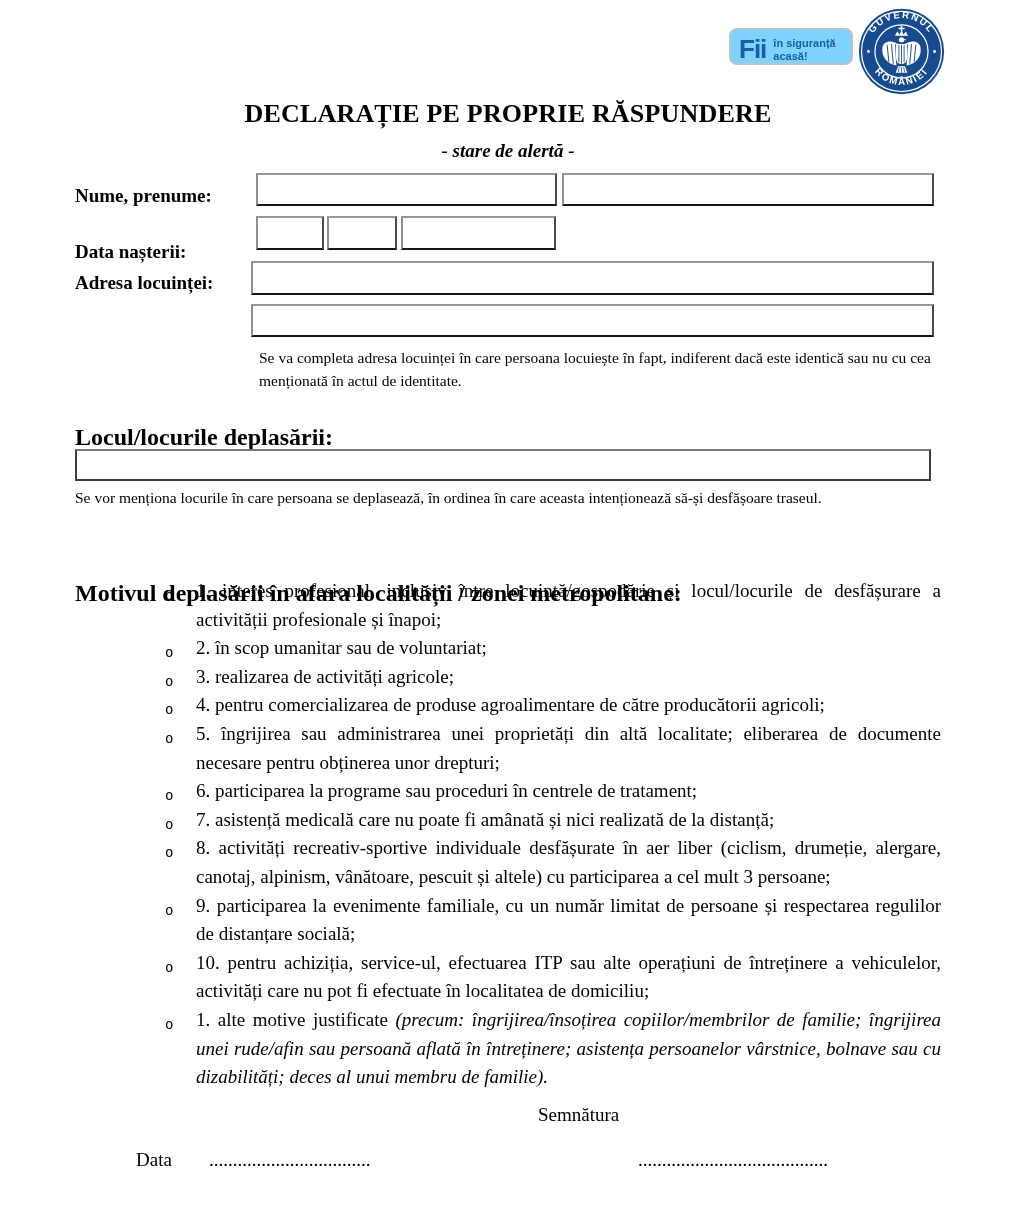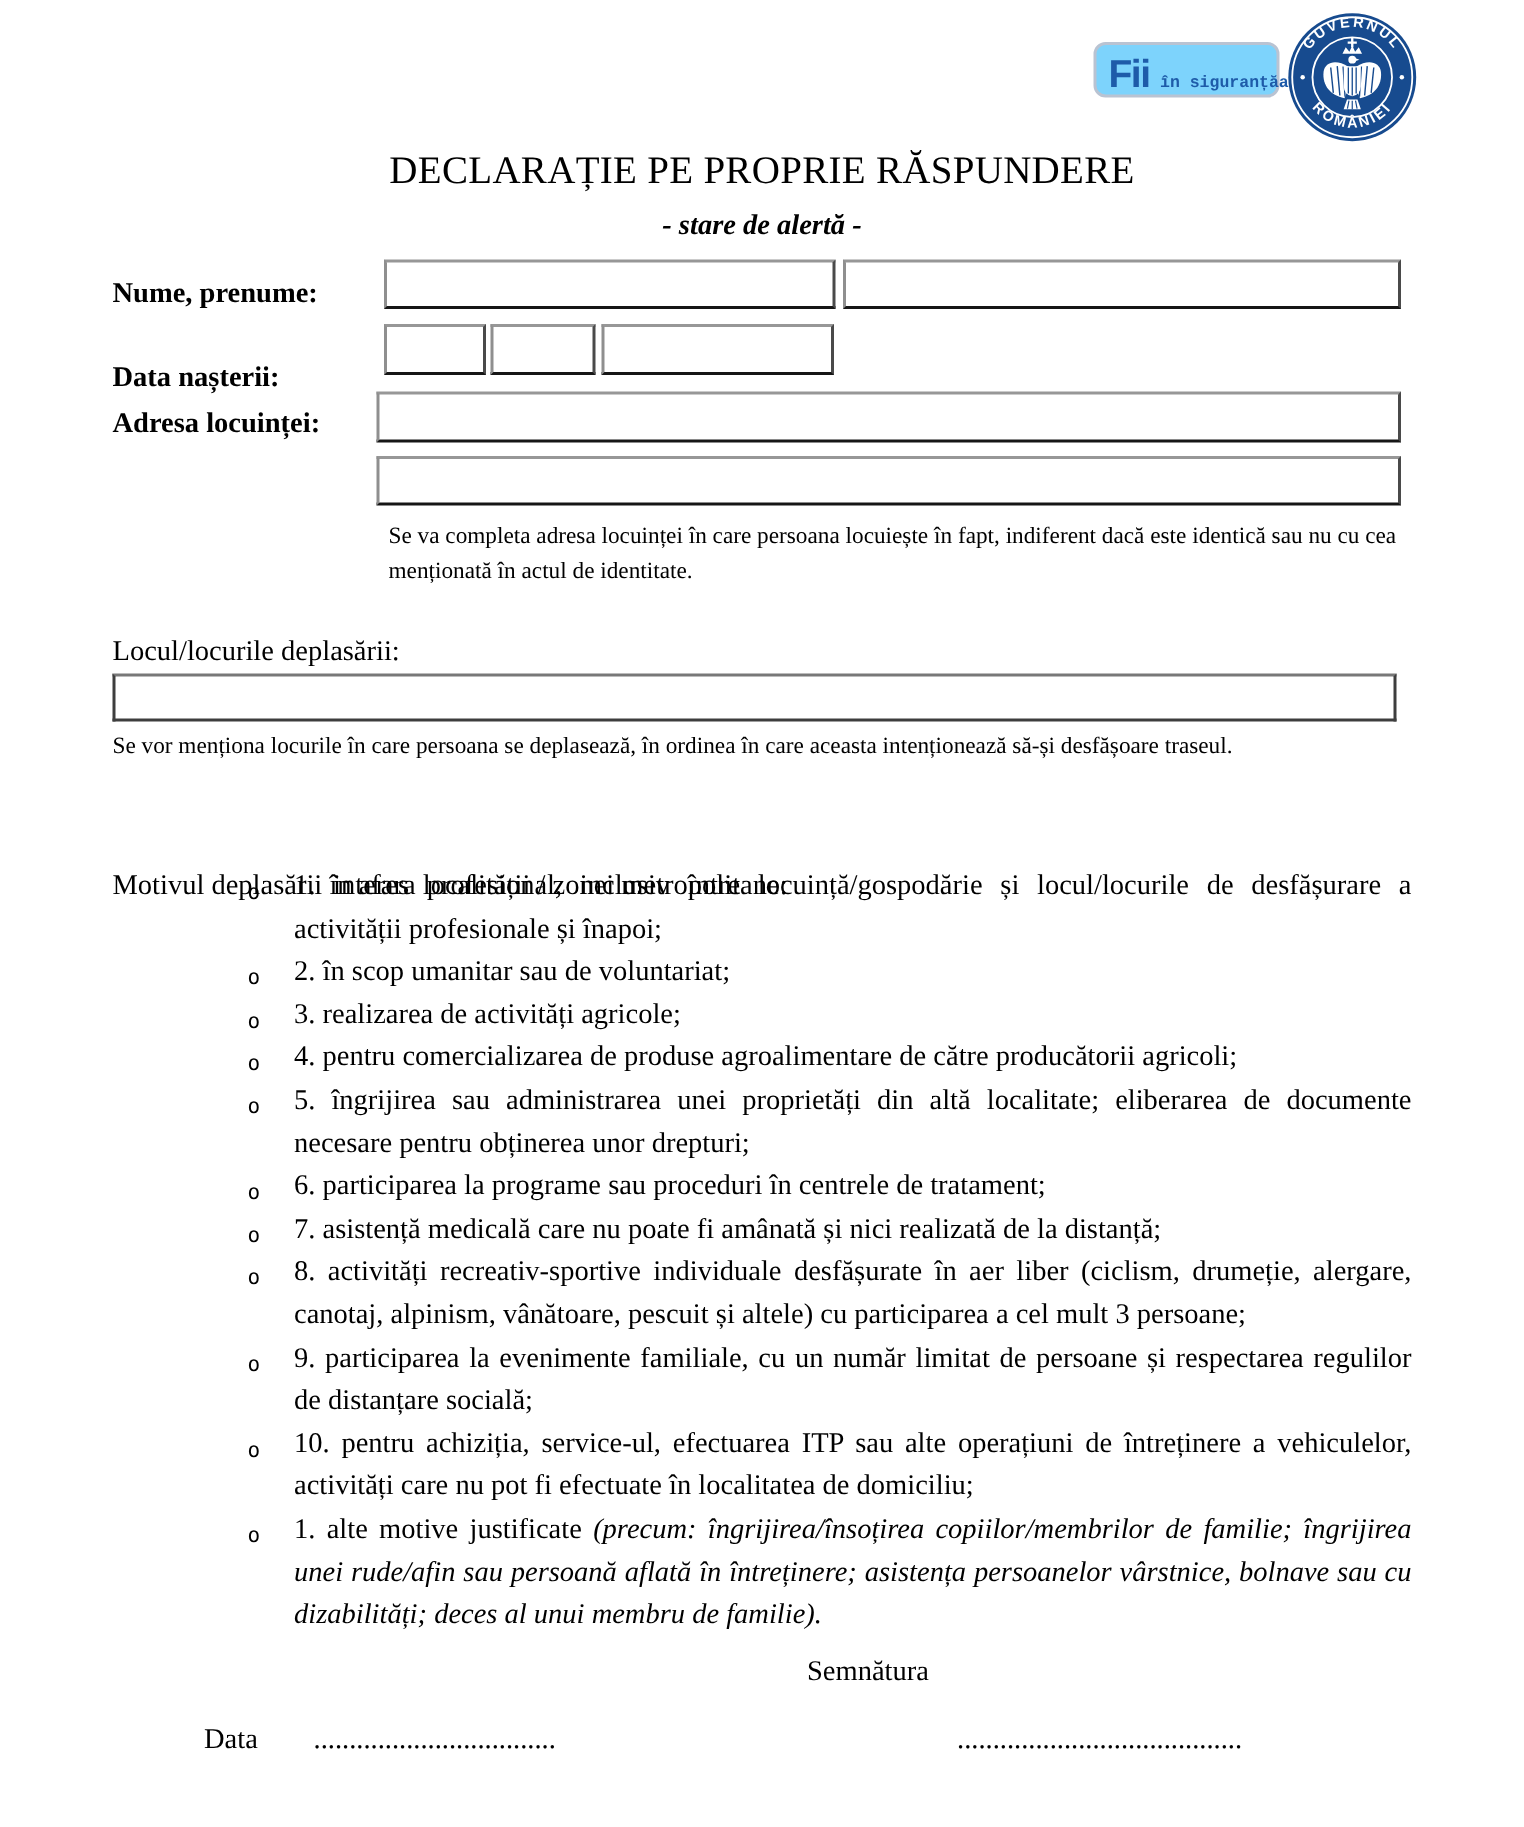--- a/index.html
+++ b/index.html
@@ -5,41 +5,41 @@
   html,body{margin:0;padding:0;background:#ffffff;}
   .page{position:relative;width:1016px;height:1218px;background:#ffffff;color:#000;
         font-family:"Liberation Serif", serif;overflow:hidden;}
 
   
   .badge{position:absolute;left:729px;top:28px;width:104px;height:31px;
          border:2px solid #b9c3d2;border-radius:8px;background:#7dd3fc;
          display:flex;align-items:flex-end;padding:1px 8px;gap:7px;
          font-family:"Liberation Sans", sans-serif;color:#1e5ba9;}
   .badge .fii{font-size:26px;font-weight:bold;letter-spacing:-1px;line-height:1;}
-  .badge .lines{display:flex;flex-direction:row;justify-content:center;font-family:Liberation Mono, monospace;}
+  .badge .lines{display:flex;flex-direction:column;justify-content:center;}
   .badge .lines span{font-size:11px;font-weight:bold;line-height:12.5px;white-space:nowrap;}
   .seal{position:absolute;left:858px;top:8px;width:87px;height:87px;}
 
   
   .title{position:absolute;left:0;top:99px;width:100%;text-align:center;
-         font-size:26px;font-weight:normal;letter-spacing:0.2px;}
+         font-size:26px;font-weight:bold;letter-spacing:0.2px;}
   .subtitle{position:absolute;left:0;top:140px;width:100%;text-align:center;
             font-size:19px;font-style:italic;font-weight:bold;}
 
   .label{position:absolute;font-size:19px;font-weight:bold;white-space:nowrap;}
 
   
   .fbox{position:absolute;background:#fff;border-style:solid;border-width:2px;
         border-color:#979797 #4a4a4a #161616 #8f8f8f;box-sizing:border-box;}
   .bigbox{position:absolute;background:#fff;border:2px solid #3e3e3e;border-top-color:#787878;
           box-sizing:border-box;}
 
   .note{position:absolute;font-size:15.5px;line-height:22.5px;}
 
-  .section-label{position:absolute;font-size:19px;font-weight:normal;white-space:nowrap;}
+  .section-label{position:absolute;font-size:24px;font-weight:bold;white-space:nowrap;}
 
   .list{position:absolute;left:163px;top:577px;width:778px;}
   .li{position:relative;padding-left:33px;font-size:19px;line-height:28.6px;
       text-align:justify;}
   .li .bullet{position:absolute;left:2px;top:4px;font-size:14px;
               font-family:"DejaVu Sans Mono", monospace;}
   .li .it{font-style:italic;}
 
   .footer-text{position:absolute;font-size:19px;white-space:nowrap;}
 </style>

